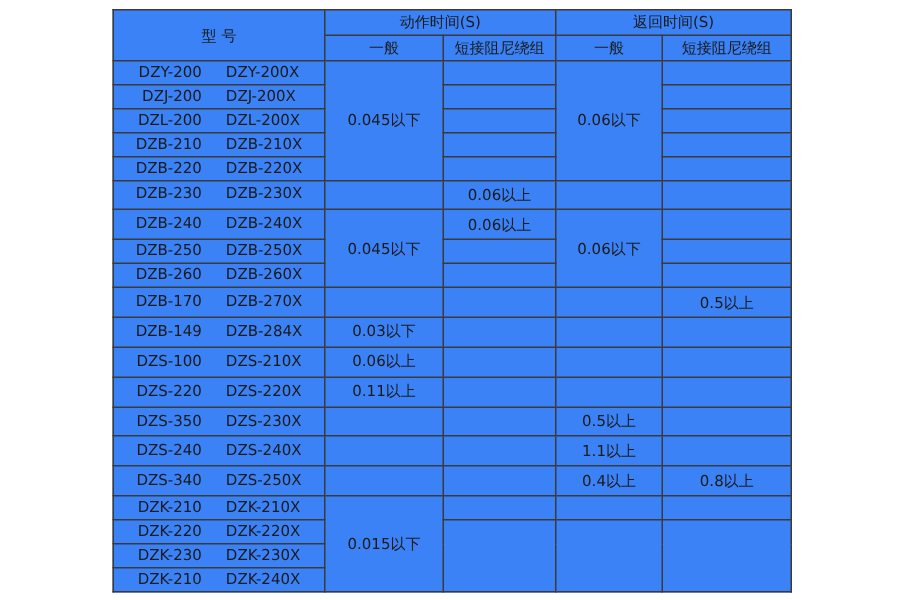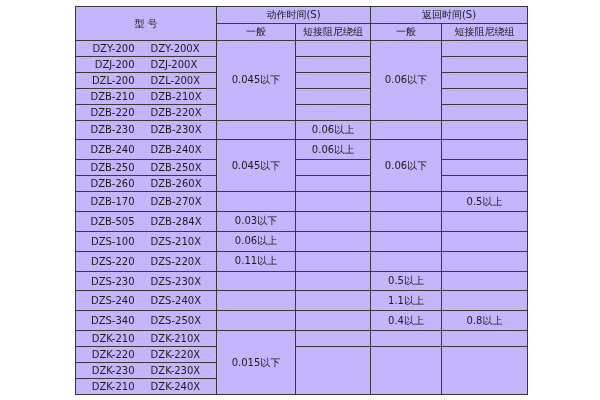--- a/index.html
+++ b/index.html
@@ -13,21 +13,21 @@
     width: 600px; height: 400px;
     background: #ffffff;
     overflow: hidden;
   }
   table.spec {
     position: absolute;
     left: 75px; top: 6px;
     width: 452px; height: 389px;
     border-collapse: collapse;
     table-layout: fixed;
-    background: #c4b5fd;
+    background: #3b82f6;
   }
   table.spec th, table.spec td {
     border: 1px solid #3a3a3a;
     font-size: 10px;
     font-weight: normal;
     color: #1a1a1a;
     text-align: center;
     vertical-align: middle;
     padding: 0;
     overflow: hidden;
@@ -175,21 +175,21 @@
             </div>
           </td>
           <td rowspan="1"></td>
           <td rowspan="1"></td>
           <td rowspan="1"></td>
           <td rowspan="1">0.5以上</td>
         </tr>
         <tr>
           <td class="model-cell">
             <div class="pair">
-              <span>DZB-505</span>
+              <span>DZB-149</span>
               <span>DZB-284X</span>
             </div>
           </td>
           <td rowspan="1">0.03以下</td>
           <td rowspan="1"></td>
           <td rowspan="1"></td>
           <td rowspan="1"></td>
         </tr>
         <tr>
           <td class="model-cell">
@@ -211,21 +211,21 @@
             </div>
           </td>
           <td rowspan="1">0.11以上</td>
           <td rowspan="1"></td>
           <td rowspan="1"></td>
           <td rowspan="1"></td>
         </tr>
         <tr>
           <td class="model-cell">
             <div class="pair">
-              <span>DZS-230</span>
+              <span>DZS-350</span>
               <span>DZS-230X</span>
             </div>
           </td>
           <td rowspan="1"></td>
           <td rowspan="1"></td>
           <td rowspan="1">0.5以上</td>
           <td rowspan="1"></td>
         </tr>
         <tr>
           <td class="model-cell">

